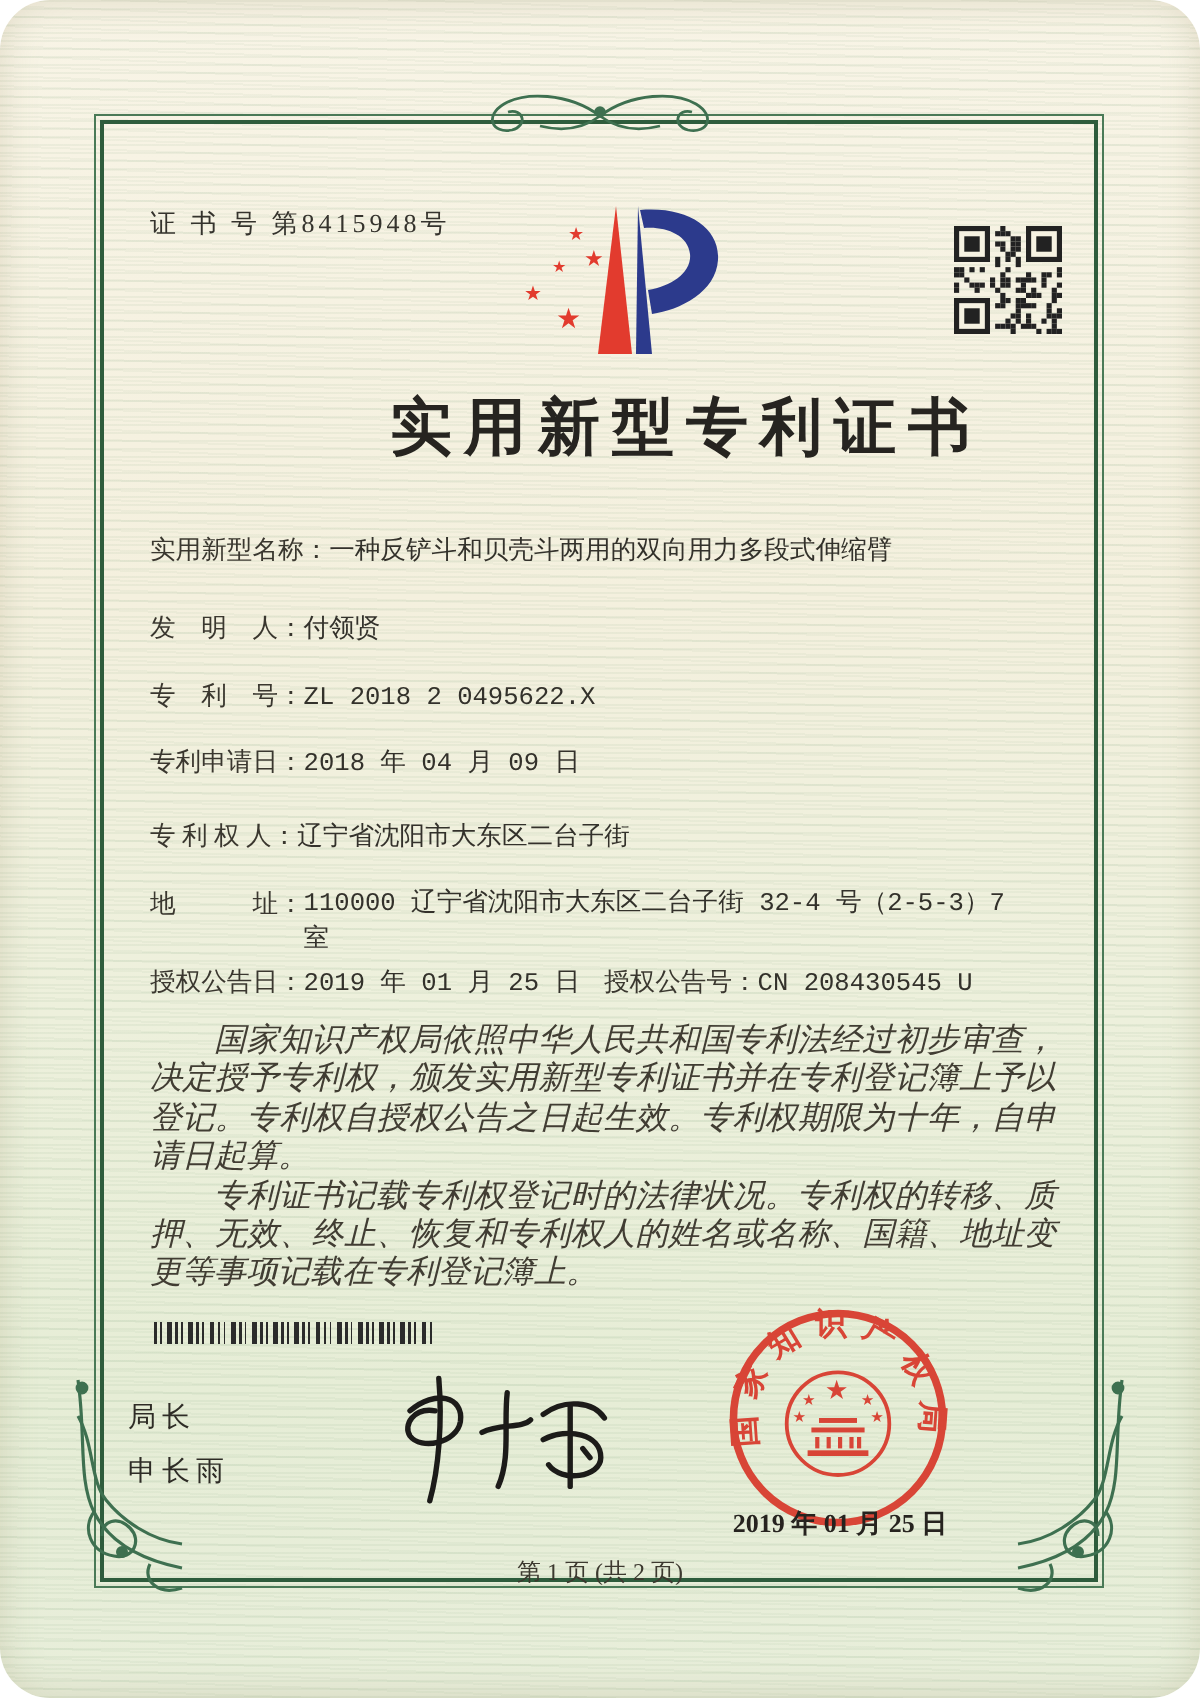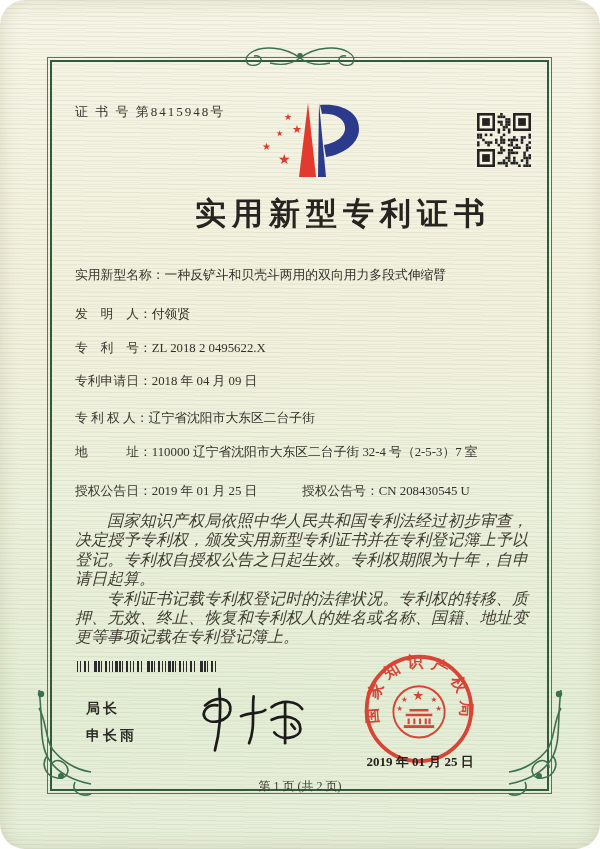--- a/index.html
+++ b/index.html
@@ -16,31 +16,31 @@
   }
   .frame { position:absolute; left:47px; top:57px; width:505px; height:737px;
     border:1px solid #4a7a57; }
   .frame-inner { position:absolute; inset:2px; border:2px solid #2e5c3c; }
   .abs { position:absolute; }
   .cert-no { left:75px; top:103px; font-size:13px; letter-spacing:2px; color:#35332d; }
   .title { left:0; top:193px; width:100%; text-align:center; font-size:31px;
     font-weight:700; letter-spacing:6px; color:#262420;margin-left:43px; }
   .field-row { left:75px; width:460px; font-size:12.8px; color:#3a372f; line-height:18px; }
   .field-label { color:#3a372f; }
-  .field-value { color:#33312b; }
+  .field-value { color:#33312b;font-family:Liberation Mono, monospace; }
   .addr-value { display:inline-block; max-width:352px; vertical-align:top; }
   .paras { left:75px; top:511px; width:453px; font-size:16px; line-height:19.4px;
     color:#413d33; text-align:justify;font-style:italic; }
   .paras p { text-indent:2em; margin:0; }
   .barcode { left:77px; top:661px; width:141px; height:11px;
     background:repeating-linear-gradient(90deg,
       #2b2b2b 0px,#2b2b2b 1.4px, transparent 1.4px, transparent 3px,
       #2b2b2b 3px,#2b2b2b 3.8px, transparent 3.8px, transparent 6.6px,
       #2b2b2b 6.6px,#2b2b2b 9px, transparent 9px, transparent 10.6px); }
-  .director { left:86px; font-size:14px; font-weight:700; color:#2e2c26; letter-spacing:3px; }
+  .director { left:64px; font-size:14px; font-weight:400; color:#2e2c26; letter-spacing:3px; }
   .seal-date { left:356px; top:753px; width:128px; text-align:center; font-size:13px;
     font-weight:700; color:#26231f; z-index:6; }
   .page-info { left:0; top:778px; width:100%; text-align:center; font-size:12px; color:#3c392f; }
   .back-note { left:0; top:859px; width:100%; text-align:center; font-size:13px;
     color:#45412f; letter-spacing:2px;font-family:Liberation Mono, monospace; }
   .seal-box { left:362px; top:652px; width:114px; height:114px; z-index:5; opacity:0.93; }
   .logo-box { left:252px; top:100px; width:112px; height:80px; }
   .qr-box { left:477px; top:111px; width:54px; height:58px; }
   .sig-box { left:178px; top:682px; width:135px; height:72px; }
   .flourish { pointer-events:none; }

